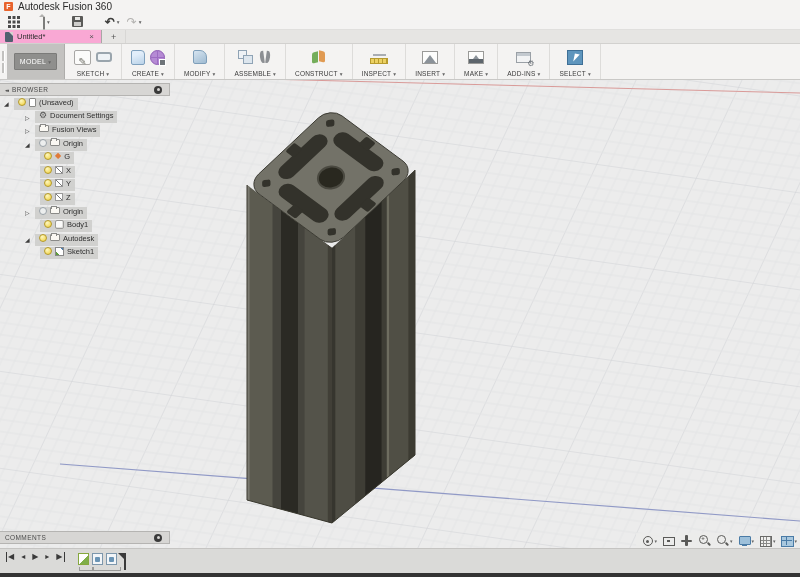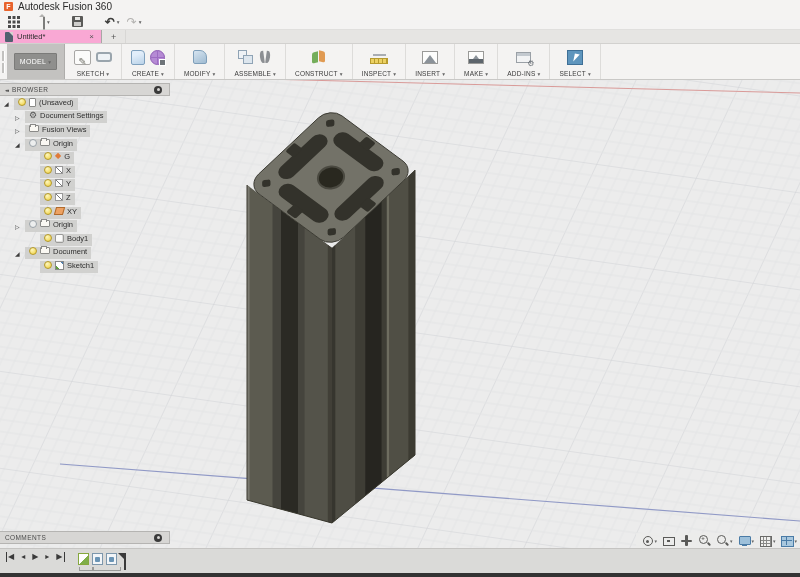--- a/index.html
+++ b/index.html
@@ -78,21 +78,21 @@
   .phead{position:absolute;left:0;width:170px;height:13px;background:#d7d6d4;border:1px solid #b5b4b2;border-left:none;
     display:flex;align-items:center;box-sizing:border-box;font-size:6.5px;color:#4a4a4a;letter-spacing:.4px;}
   .phead .cg{font-size:5px;color:#555;margin:0 4px 0 5px;letter-spacing:-1px;}
   .dot-ic{width:8px;height:8px;border-radius:50%;background:#3a3a3a;position:relative;margin-left:auto;margin-right:7px;flex:0 0 auto;}
   .dot-ic::after{content:"";position:absolute;left:2.5px;top:2.5px;width:3px;height:3px;border-radius:50%;background:#d7d6d4;}
   #browser-head{top:83px;}
   #comments-bar{top:531px;}
   #comments-bar .cg{visibility:hidden;margin-left:1px;}
   .tree{position:absolute;left:0;top:97px;width:170px;}
   .trow{height:13.6px;display:flex;align-items:center;}
-  .trow[data-lvl="0"]{padding-left:4px;} .trow[data-lvl="1"]{padding-left:15px;} .trow[data-lvl="2"]{padding-left:30px;}
+  .trow[data-lvl="0"]{padding-left:4px;} .trow[data-lvl="1"]{padding-left:25px;} .trow[data-lvl="2"]{padding-left:30px;}
   .exp{width:10px;font-size:6px;color:#3c3c3c;flex:0 0 auto;}
   .trow[data-exp="open"] .exp::before{content:"◢";}
   .trow[data-exp="closed"] .exp::before{content:"▷";}
   .pill{display:inline-flex;align-items:flex-start;gap:3px;background:rgba(206,206,204,.92);height:12px;padding:0 4px;font-size:7.5px;white-space:nowrap;}
   .trow[data-sel="true"] .pill{background:#4b4b4b;color:#fff;flex:1;margin-right:4px;}
   .bulb{width:6px;height:6px;border-radius:50%;background:radial-gradient(circle at 35% 30%,#fdf7c0,#f0cf3a);border:1px solid #b59a2a;flex:0 0 auto;}
   .trow[data-bulb="off"] .bulb{background:#eceeee;border-color:#9aa2a8;}
   .trow:not([data-bulb]) .bulb{display:none;}
   .tic{flex:0 0 auto;display:inline-block;box-sizing:border-box;}
   .trow[data-icon="doc"] .tic{width:7px;height:9px;background:#fff;border:1px solid#8a8a88;border-radius:1px;}
@@ -399,29 +399,20 @@
     </div>
     <div class="trow" data-lvl="2" data-bulb="on" data-icon="axis">
       <span class="exp"></span>
       <span class="pill">
         <span class="bulb"></span>
         <span class="tic"></span>
         <span class="lbl">Z</span>
 
       </span>
     </div>
-    <div class="trow" data-lvl="2" data-bulb="on" data-icon="plane">
-      <span class="exp"></span>
-      <span class="pill">
-        <span class="bulb"></span>
-        <span class="tic"></span>
-        <span class="lbl">XY</span>
-
-      </span>
-    </div>
     <div class="trow" data-lvl="1" data-exp="closed" data-bulb="off" data-icon="folder">
       <span class="exp"></span>
       <span class="pill">
         <span class="bulb"></span>
         <span class="tic"></span>
         <span class="lbl">Origin</span>
 
       </span>
     </div>
     <div class="trow" data-lvl="2" data-bulb="on" data-icon="body">
@@ -431,21 +422,21 @@
         <span class="tic"></span>
         <span class="lbl">Body1</span>
 
       </span>
     </div>
     <div class="trow" data-lvl="1" data-exp="open" data-bulb="on" data-icon="folder">
       <span class="exp"></span>
       <span class="pill">
         <span class="bulb"></span>
         <span class="tic"></span>
-        <span class="lbl">Document</span>
+        <span class="lbl">Autodesk</span>
 
       </span>
     </div>
     <div class="trow" data-lvl="2" data-bulb="on" data-icon="sketch">
       <span class="exp"></span>
       <span class="pill">
         <span class="bulb"></span>
         <span class="tic"></span>
         <span class="lbl">Sketch1</span>
 

